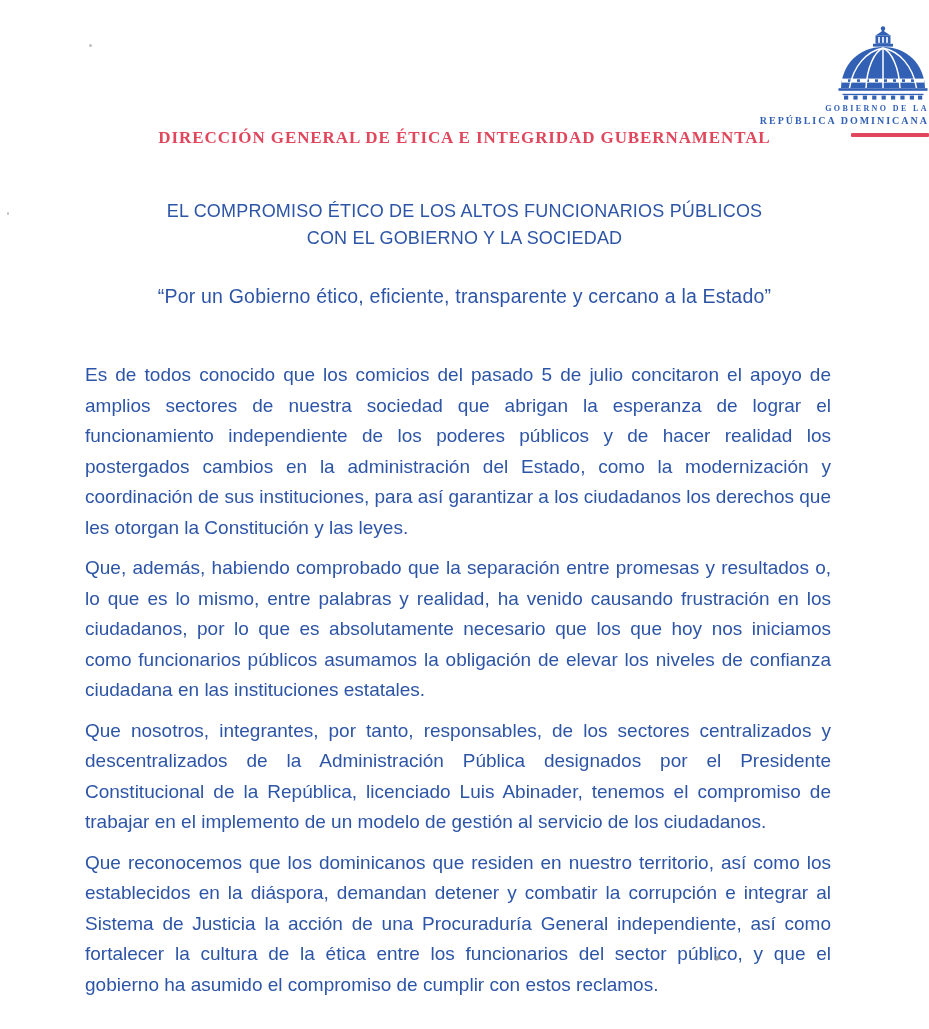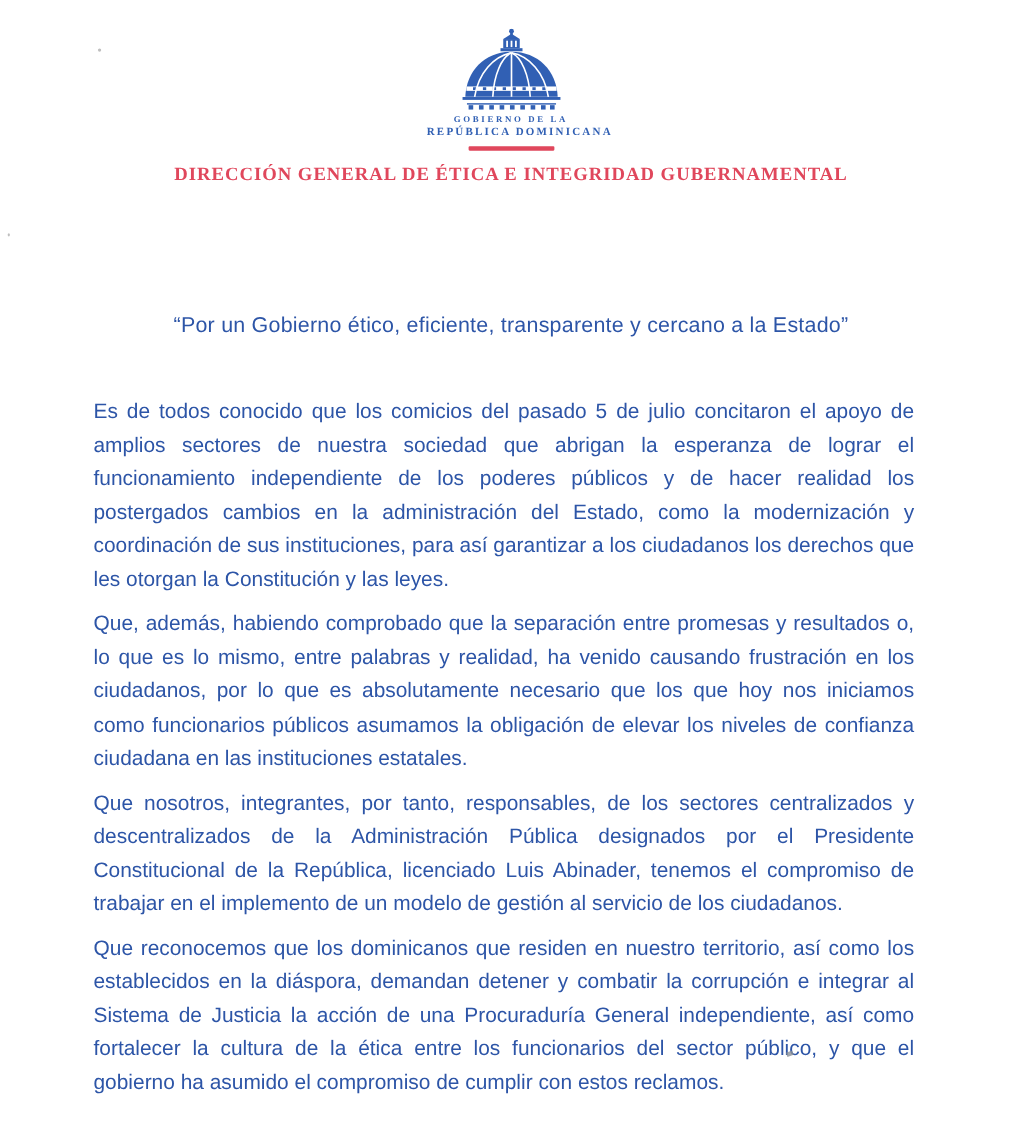--- a/index.html
+++ b/index.html
@@ -11,40 +11,40 @@
   .page{
     position:relative;
     width:929px;height:1029px;
     background:#ffffff;
     font-family:"Liberation Sans", sans-serif;
     overflow:hidden;
   }
   
   .logo{
     position:absolute;top:26px;left:0;width:100%;
-    display:flex;flex-direction:column;align-items:center;
+    display:flex;flex-direction:column;align-items:flex-end;
   }
   .logo svg{display:block;}
   .logo-small{
     font-family:"Liberation Serif", serif;
     font-size:8px;font-weight:700;letter-spacing:2.4px;
     color:var(--logo-blue);margin-top:4px;white-space:nowrap;
   }
   .logo-large{
     font-family:"Liberation Serif", serif;
     font-size:10px;font-weight:700;letter-spacing:2px;
     color:var(--logo-blue);margin-top:2px;white-space:nowrap;margin-left:16px;
   }
   .logo-bar{
     width:78px;height:3.5px;background:var(--accent);
     margin-top:7px;border-radius:1px;
   }
   
   .dept{
-    position:absolute;top:149px;left:0;width:100%;
+    position:absolute;top:128px;left:0;width:100%;
     text-align:center;
     font-family:"Liberation Serif", serif;
     font-size:17px;font-weight:600;letter-spacing:0.9px;
     color:var(--accent);white-space:nowrap;
   }
   .doc-title{
     position:absolute;top:198px;left:0;width:100%;
     text-align:center;color:var(--ink);
     font-size:18px;line-height:27px;letter-spacing:0.2px;
   }
@@ -132,20 +132,24 @@
         </g>
       </svg>
     </span>
     <div class="logo-small">GOBIERNO DE LA</div>
     <div class="logo-large">REPÚBLICA DOMINICANA</div>
     <div class="logo-bar"></div>
   </div>
 
   <div class="dept">DIRECCIÓN GENERAL DE ÉTICA E INTEGRIDAD GUBERNAMENTAL</div>
 
+  <div class="doc-title">
+    <div>EL COMPROMISO ÉTICO DE LOS ALTOS FUNCIONARIOS PÚBLICOS</div>
+    <div>CON EL GOBIERNO Y LA SOCIEDAD</div>
+  </div>
 
   <div class="motto">“Por un Gobierno ético, eficiente, transparente y cercano a la Estado”</div>
 
   <div class="body-text">
     <p>Es de todos conocido que los comicios del pasado 5 de julio concitaron el apoyo de amplios sectores de nuestra sociedad que abrigan la esperanza de lograr el funcionamiento independiente de los poderes públicos y de hacer realidad los postergados cambios en la administración del Estado, como la modernización y coordinación de sus instituciones, para así garantizar a los ciudadanos los derechos que les otorgan la Constitución y las leyes.</p>
     <p>Que, además, habiendo comprobado que la separación entre promesas y resultados o, lo que es lo mismo, entre palabras y realidad, ha venido causando frustración en los ciudadanos, por lo que es absolutamente necesario que los que hoy nos iniciamos como funcionarios públicos asumamos la obligación de elevar los niveles de confianza ciudadana en las instituciones estatales.</p>
     <p>Que nosotros, integrantes, por tanto, responsables, de los sectores centralizados y descentralizados de la Administración Pública designados por el Presidente Constitucional de la República, licenciado Luis Abinader, tenemos el compromiso de trabajar en el implemento de un modelo de gestión al servicio de los ciudadanos.</p>
     <p>Que reconocemos que los dominicanos que residen en nuestro territorio, así como los establecidos en la diáspora, demandan detener y combatir la corrupción e integrar al Sistema de Justicia la acción de una Procuraduría General independiente, así como fortalecer la cultura de la ética entre los funcionarios del sector público, y que el gobierno ha asumido el compromiso de cumplir con estos reclamos.</p>
   </div>
 

